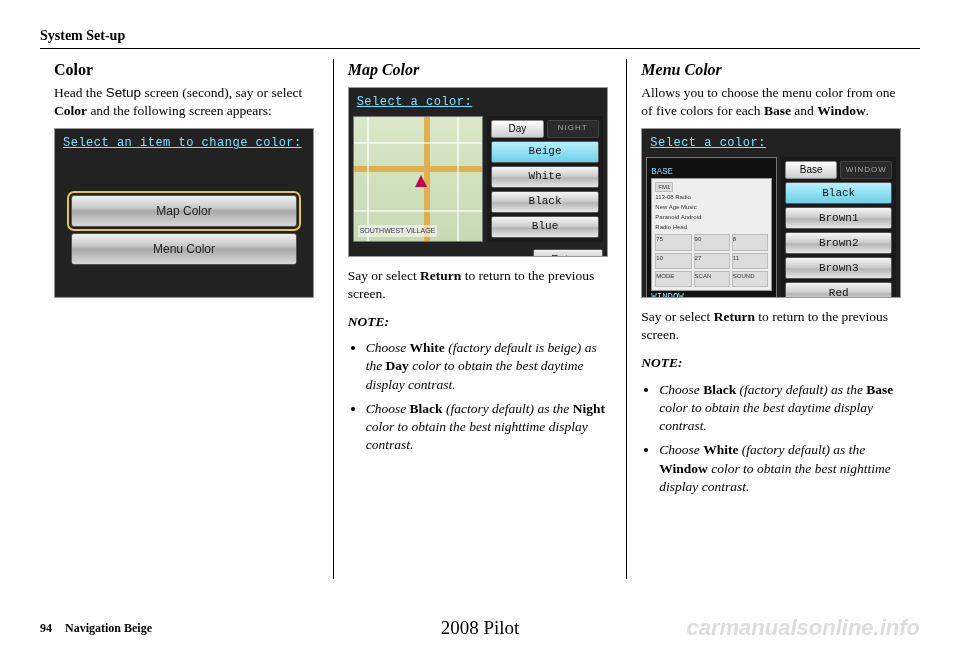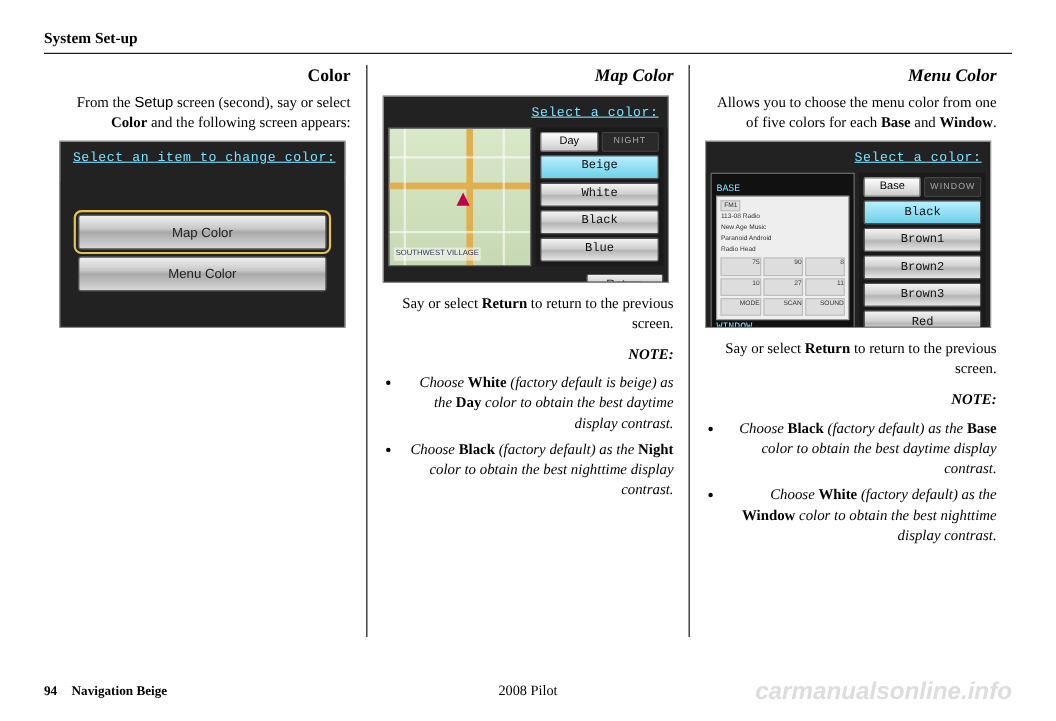--- a/index.html
+++ b/index.html
@@ -19,21 +19,20 @@
   }
   .rule {
     border: none;
     border-top: 1px solid #000;
     margin-bottom: 10px;
   }
   .columns {
     display: flex;
     gap: 0;
     height: 520px;
-    text-align: right;
   }
   .col {
     flex: 1;
     padding: 0 14px;
     font-size: 13.5px;
     line-height: 1.35;
   }
   .col + .col { border-left: 1px solid #000; }
   .col h2 {
     font-size: 16px;
@@ -172,38 +171,38 @@
   .audio-win .bars span { flex:1; background:#ddd; border:1px solid #bbb; }
   .panel3 { flex:1; display:flex; flex-direction:column; gap:3px; background:#1a1a1a; padding:4px; }
 
   .footer {
     position:absolute; left:40px; right:40px; bottom:14px;
     display:flex; align-items:center; justify-content:space-between;
     font-size:12px;
   }
   .footer .left { font-weight:bold; }
   .footer .left .pg { font-size:12px; margin-right:10px; }
-  .footer .center { position:absolute; left:50%; transform:translateX(-50%); font-size:13px; }
+  .footer .center { position:absolute; left:50%; transform:translateX(-50%); font-size:19px; }
   .watermark {
     color:#ddd; font-family:Arial,sans-serif; font-size:22px;
     font-style:italic; font-weight:600;
   }
 </style>
 </head>
 <body>
 
 <div class="page-title">System Set-up</div>
 <hr class="rule">
 
 <div class="columns">
 
   <div class="col">
     <h2>Color</h2>
     <p>
-      <span>From the </span><span style="font-family:Arial,sans-serif;">Setup</span><span> screen (second), say or select </span><b>Color</b><span> and the following screen appears:</span>
+      <span>Head the </span><span style="font-family:Arial,sans-serif;">Setup</span><span> screen (second), say or select </span><b>Color</b><span> and the following screen appears:</span>
     </p>
     <div class="figure fig1">
       <div class="header">Select an item to change color:</div>
       <div class="body">
         <div class="metal-btn selected">Map Color</div>
         <div class="metal-btn">Menu Color</div>
       </div>
     </div>
   </div>
 

